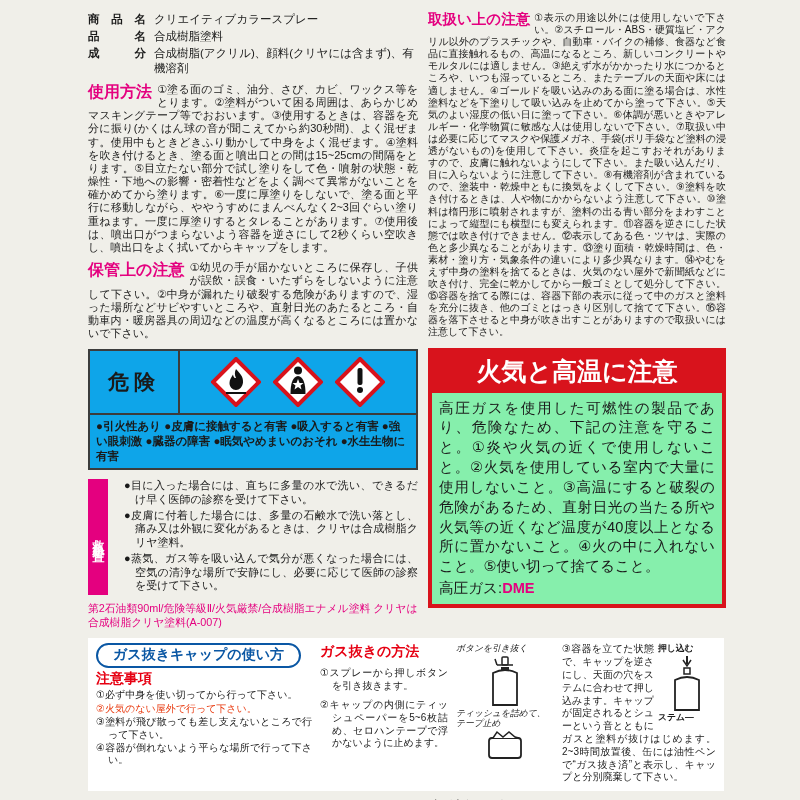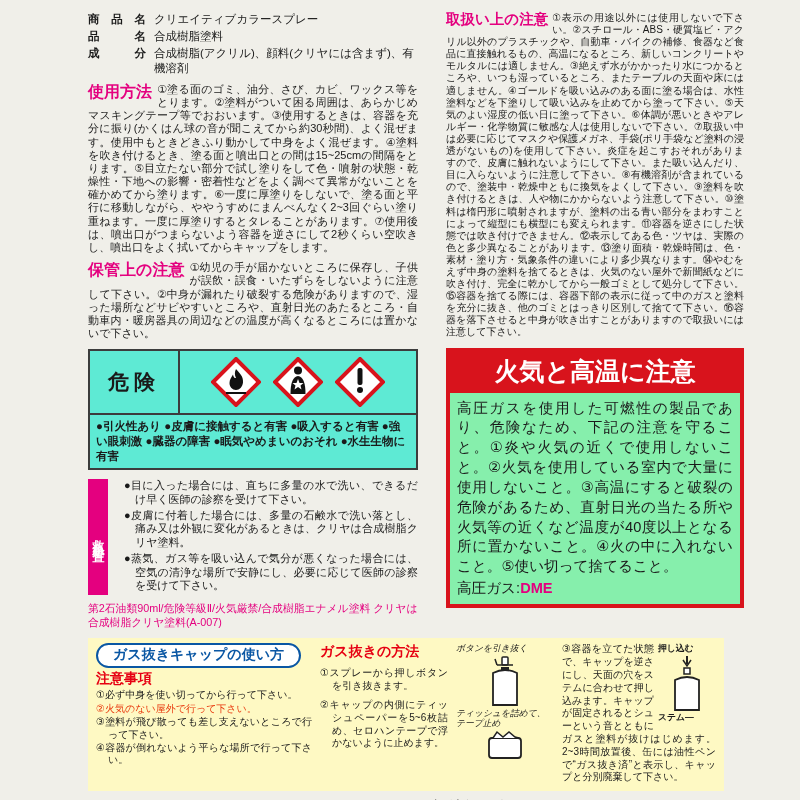--- a/index.html
+++ b/index.html
@@ -1,34 +1,34 @@
 <!DOCTYPE html>
 <html><head>
 <meta charset="utf-8">
 <style>
   html,body{margin:0;padding:0;width:800px;height:800px;overflow:hidden;
     background:#f0efe9;font-family:"Liberation Sans","DejaVu Sans",sans-serif;color:#1a1a1a;}
   .page{padding:12px 76px 8px 88px;}
-  .main{display:flex;gap:28px;}
+  .main{display:flex;gap:10px;}
   .col-left{width:330px;flex:none;}
   .col-right{width:298px;flex:none;}
 
   
   .spec-row{display:flex;font-size:11.5px;line-height:1.3;margin-bottom:2px;}
   .spec-key{width:58px;flex:none;font-weight:bold;text-align:justify;text-align-last:justify;margin-right:8px;}
   .spec-val{flex:1;}
 
   
   .section{margin-top:7px;}
   .section::after{content:"";display:block;clear:both;}
   .sec-head{color:#e4007f;font-weight:bold;font-size:16px;float:left;margin-right:5px;line-height:1.15;}
   .sec-body{font-size:11px;line-height:1.2;text-align:justify;}
 
   
-  .danger-table{margin-top:9px;border:2px solid #3c3c3c;background:#5eead4;}
+  .danger-table{margin-top:9px;border:2px solid #3c3c3c;background:#0ea5e9;}
   .dt-row1{display:flex;border-bottom:2px solid #3c3c3c;height:62px;}
   .dt-word{width:88px;flex:none;border-right:2px solid #3c3c3c;display:flex;align-items:center;justify-content:center;
     font-size:21px;font-weight:bold;letter-spacing:5px;}
   .dt-picto{flex:1;display:flex;align-items:center;justify-content:center;gap:12px;}
   .dt-hazards{padding:4px 6px;font-size:11.5px;font-weight:bold;line-height:1.3;}
 
   
   .first-aid{margin-top:9px;display:flex;}
   .fa-bar{width:20px;flex:none;background:#e4007f;color:#fff;writing-mode:vertical-rl;text-orientation:upright;
     font-size:12px;font-weight:bold;letter-spacing:4px;display:flex;align-items:center;justify-content:center;}
@@ -42,21 +42,21 @@
   .handling-body{font-size:10px;line-height:1.21;text-align:justify;}
 
   
   .fire-box{margin-top:9px;border:4px solid #d8131c;background:#86efac;}
   .fire-title{background:#d8131c;color:#fff;text-align:center;font-weight:bold;font-size:25px;padding:3px 0 5px;}
   .fire-body{padding:6px 7px 2px;font-size:14.6px;line-height:1.36;text-align:justify;}
   .fire-gas{padding:0 7px 6px;font-size:14.6px;}
   .gas-type{color:#e4007f;font-weight:bold;}
 
   
-  .gas-band{margin-top:9px;background:#fef9c3;padding:5px 8px 7px;}
+  .gas-band{margin-top:9px;background:#ffffff;padding:5px 8px 7px;}
   .band-cols{display:flex;gap:8px;}
   .bc1{width:216px;flex:none;}
   .bc2{width:128px;flex:none;}
   .bc3{width:98px;flex:none;text-align:center;font-style:italic;}
   .bc4{flex:1;}
   .pill{display:inline-block;background:#fff;border:2px solid #0a57a4;color:#0a57a4;border-radius:15px;
     font-size:14px;font-weight:bold;padding:1px 15px 2px;margin-bottom:2px;}
   .red-head{color:#e60012;font-weight:bold;font-size:14px;}
   .note{font-size:10px;line-height:1.24;text-indent:-12px;padding-left:12px;margin-top:1px;text-align:justify;}
   .note-warn{color:#e8380d;}

